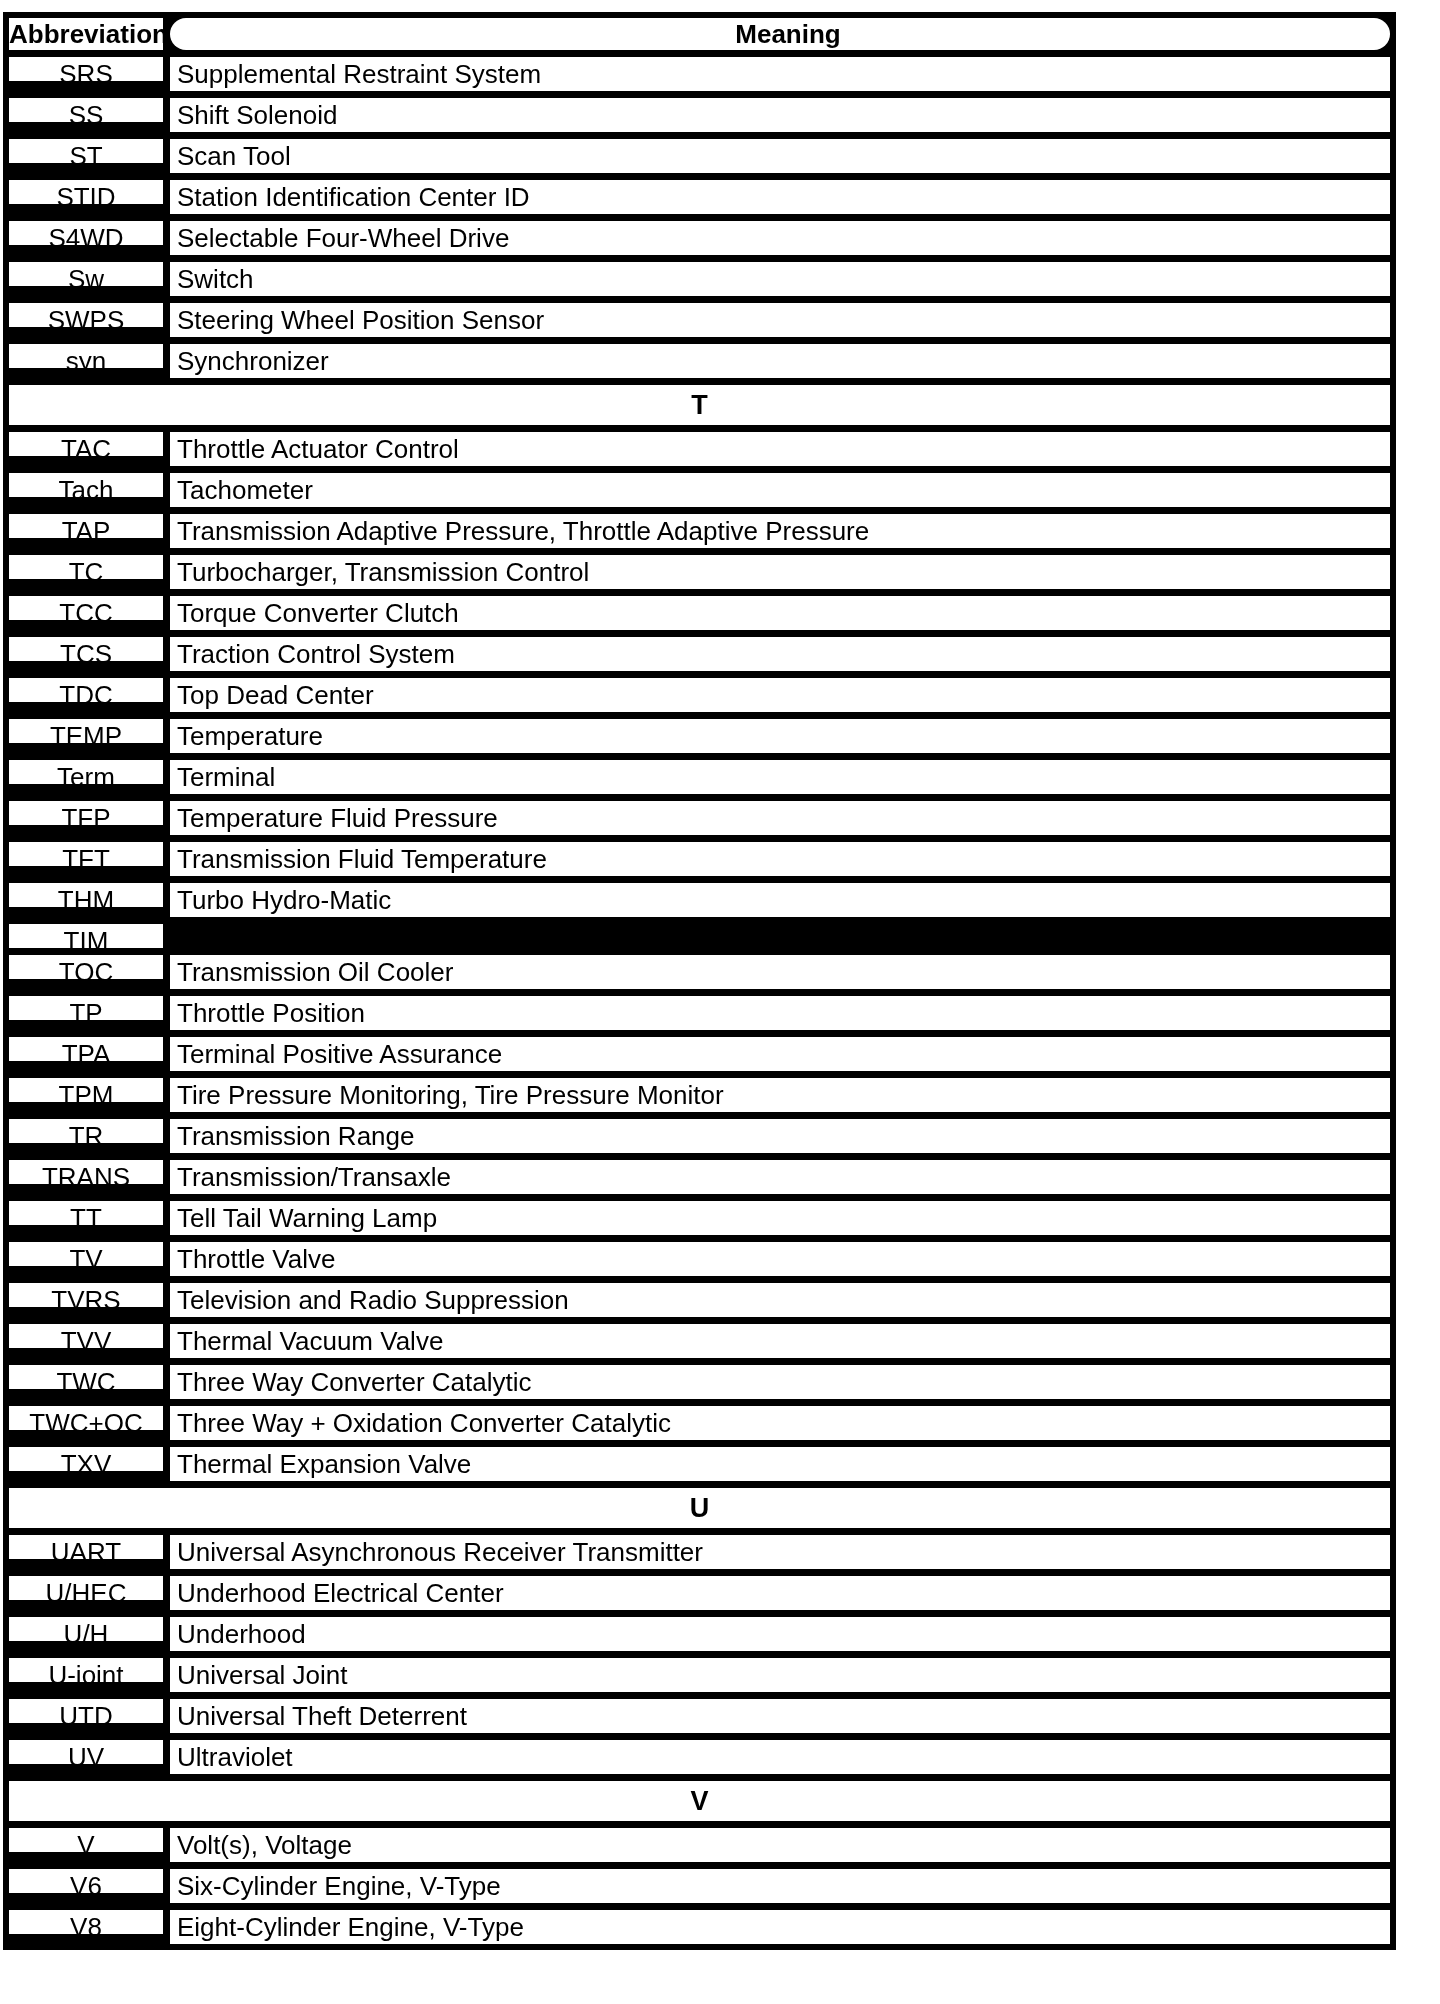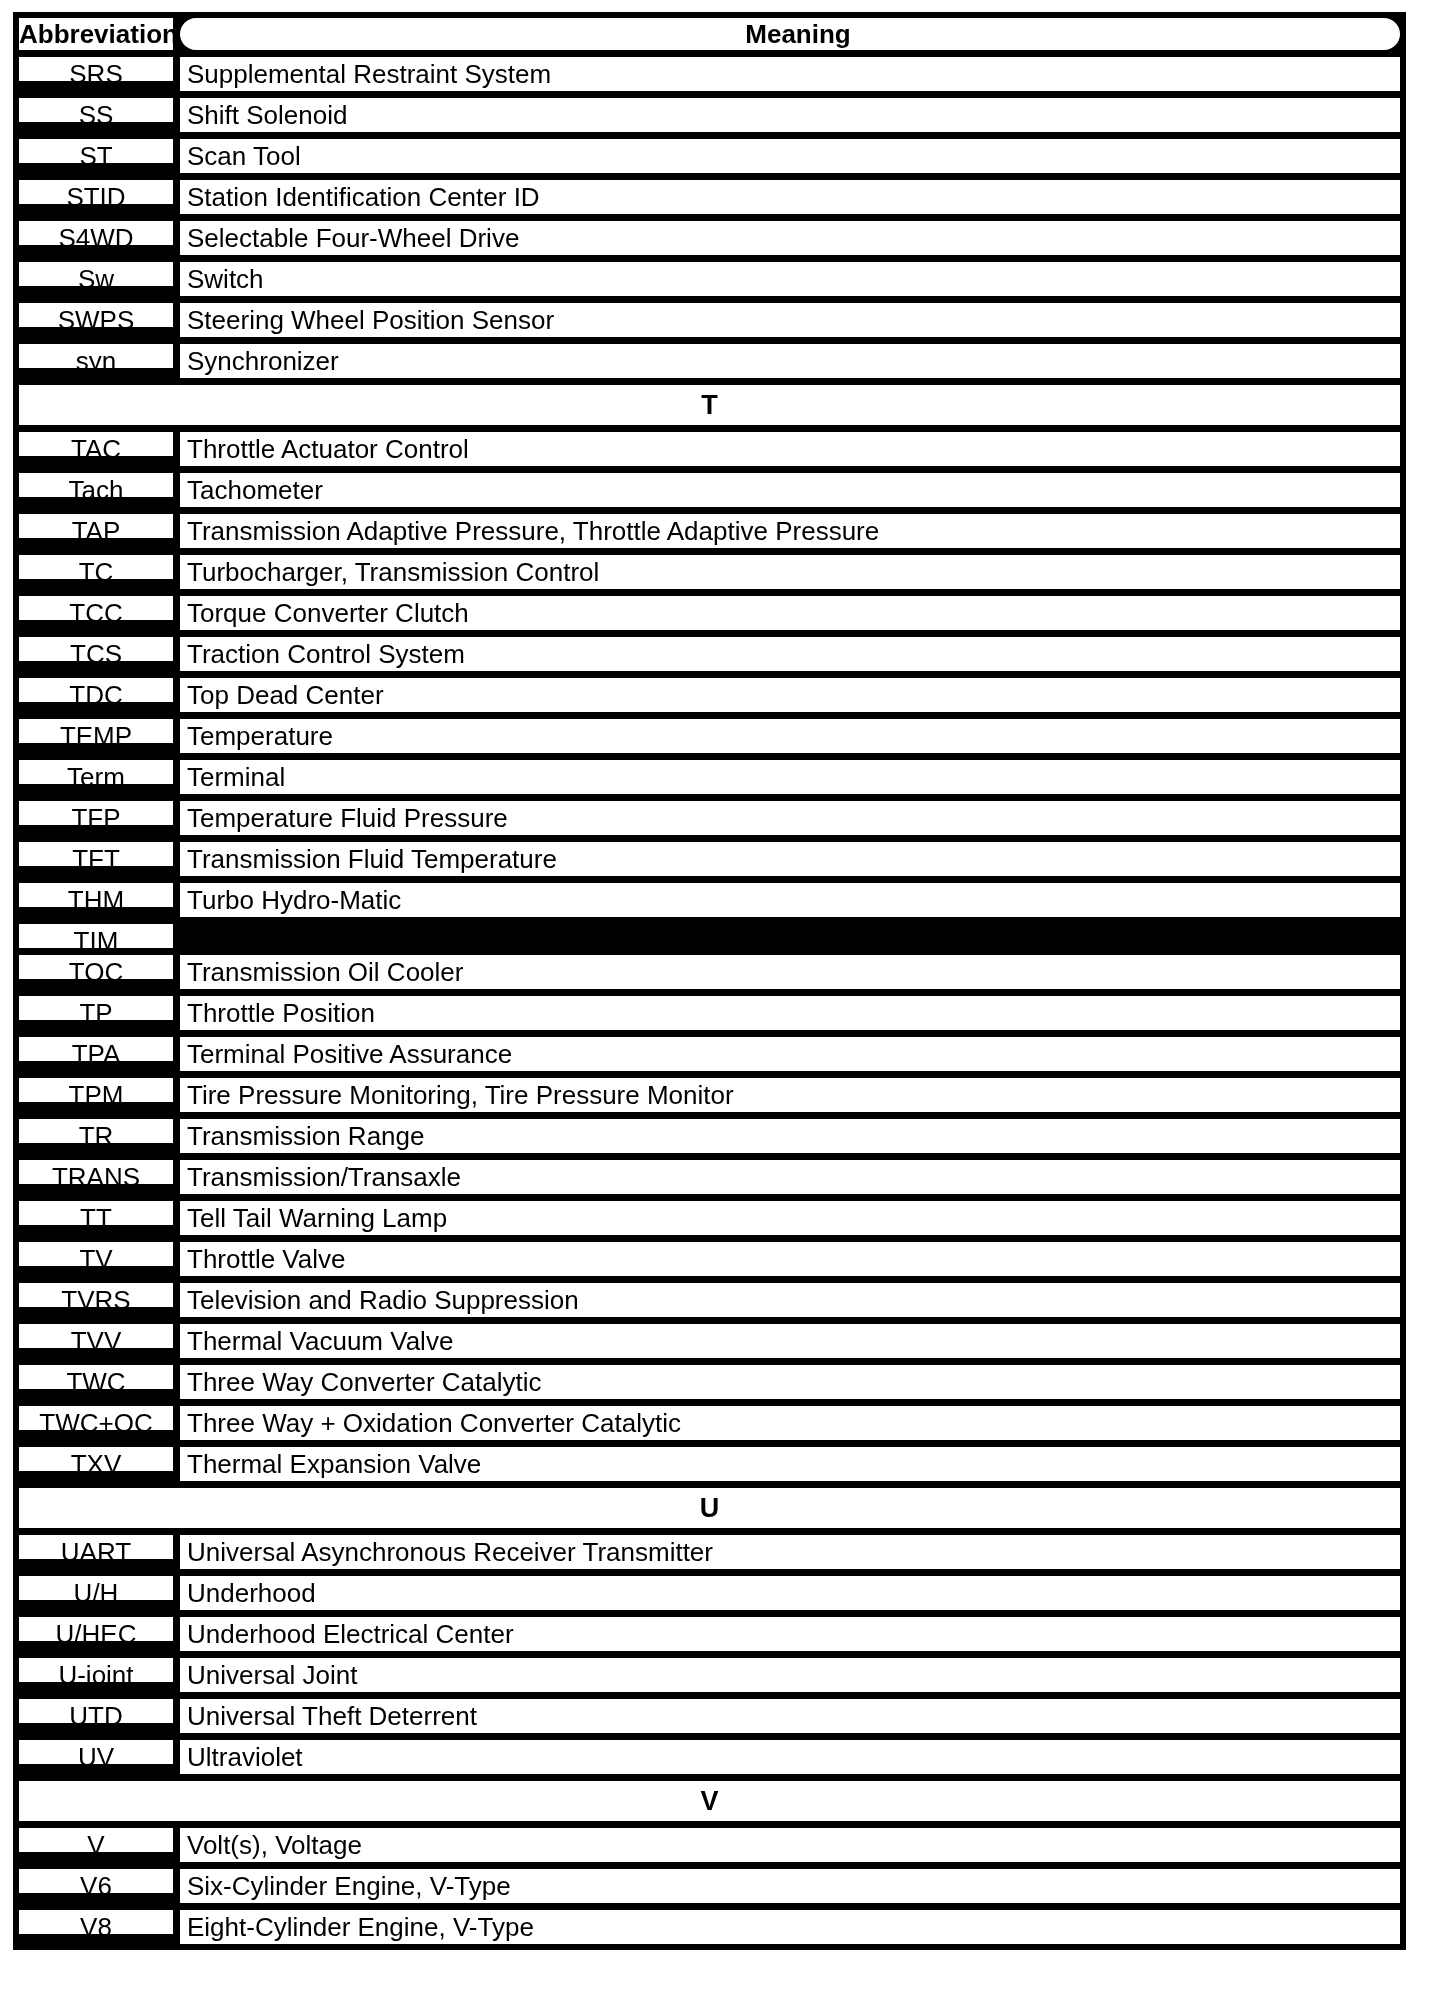--- a/index.html
+++ b/index.html
@@ -14,21 +14,21 @@
   .page {
     position: relative;
     width: 1440px;
     height: 2004px;
     background: #ffffff;
     overflow: hidden;
   }
   
   .tbl {
     position: absolute;
-    left: 13px;
+    left: 3px;
     top: 12px;
     width: 1393px;
     box-sizing: border-box;
     background: #000000;
     padding: 6px;
     display: flex;
     flex-direction: column;
     gap: 7px;
   }
   .row {
@@ -218,26 +218,26 @@
       <div class="row entry">
         <div class="cell abbr">TXV</div>
         <div class="cell meaning">Thermal Expansion Valve</div>
       </div>
       <div class="row section-row">U</div>
       <div class="row entry">
         <div class="cell abbr">UART</div>
         <div class="cell meaning">Universal Asynchronous Receiver Transmitter</div>
       </div>
       <div class="row entry">
+        <div class="cell abbr">U/HEC</div>
+        <div class="cell meaning">Underhood Electrical Center</div>
+      </div>
+      <div class="row entry">
         <div class="cell abbr">U/H</div>
         <div class="cell meaning">Underhood</div>
-      </div>
-      <div class="row entry">
-        <div class="cell abbr">U/HEC</div>
-        <div class="cell meaning">Underhood Electrical Center</div>
       </div>
       <div class="row entry">
         <div class="cell abbr">U-joint</div>
         <div class="cell meaning">Universal Joint</div>
       </div>
       <div class="row entry">
         <div class="cell abbr">UTD</div>
         <div class="cell meaning">Universal Theft Deterrent</div>
       </div>
       <div class="row entry">

